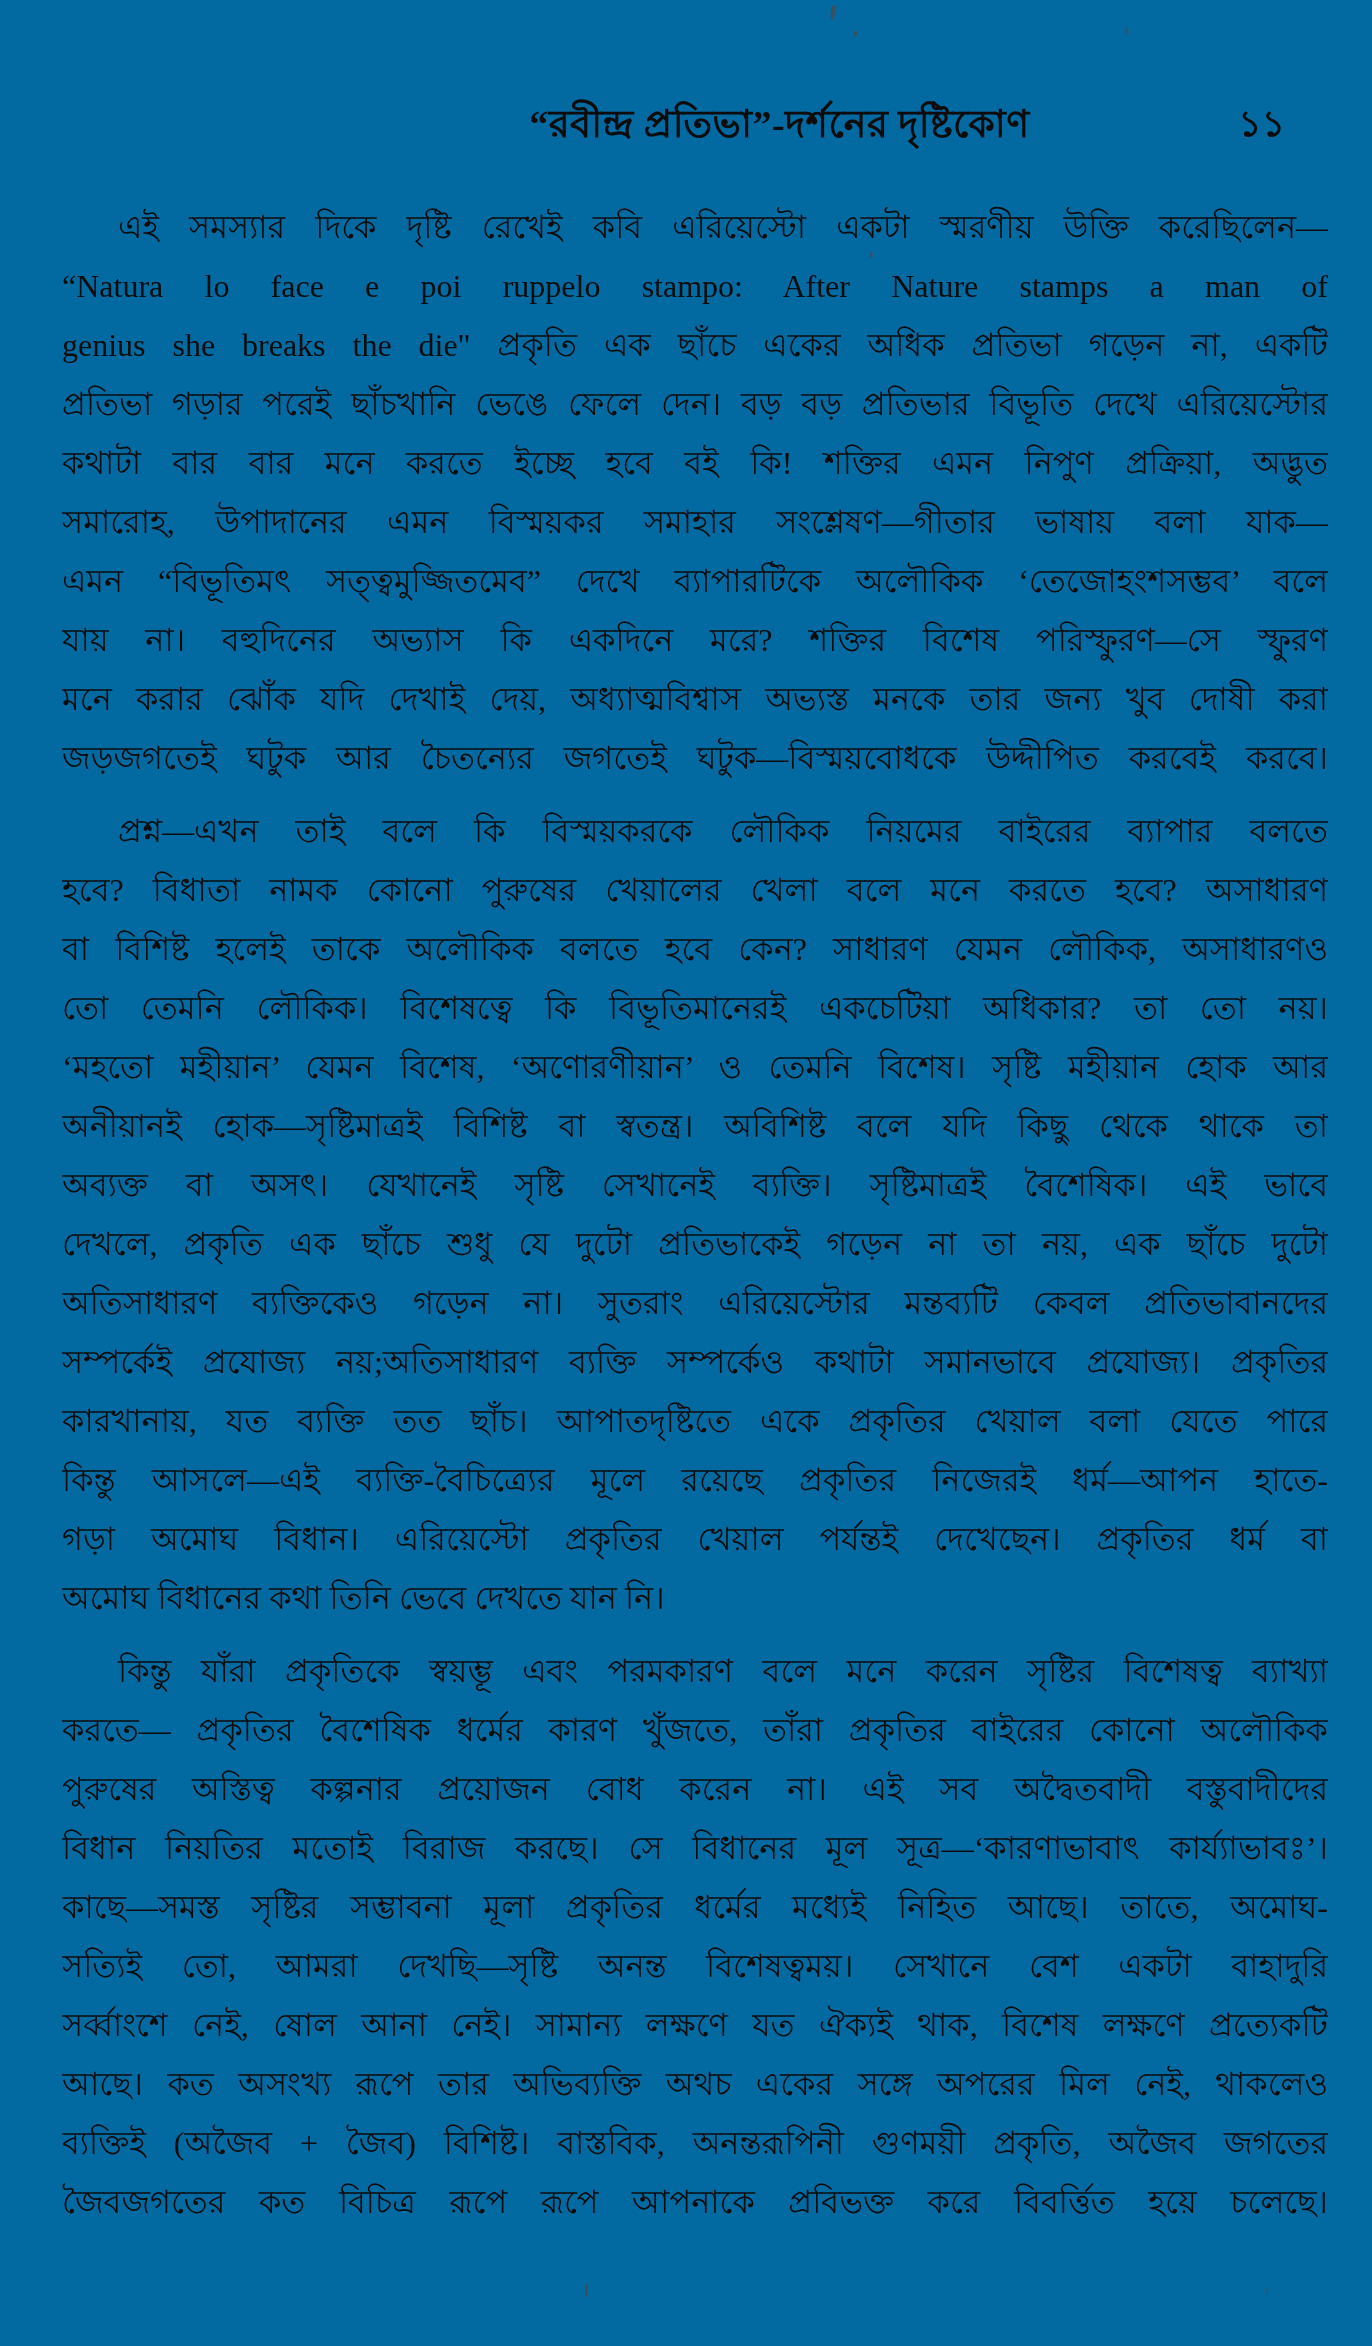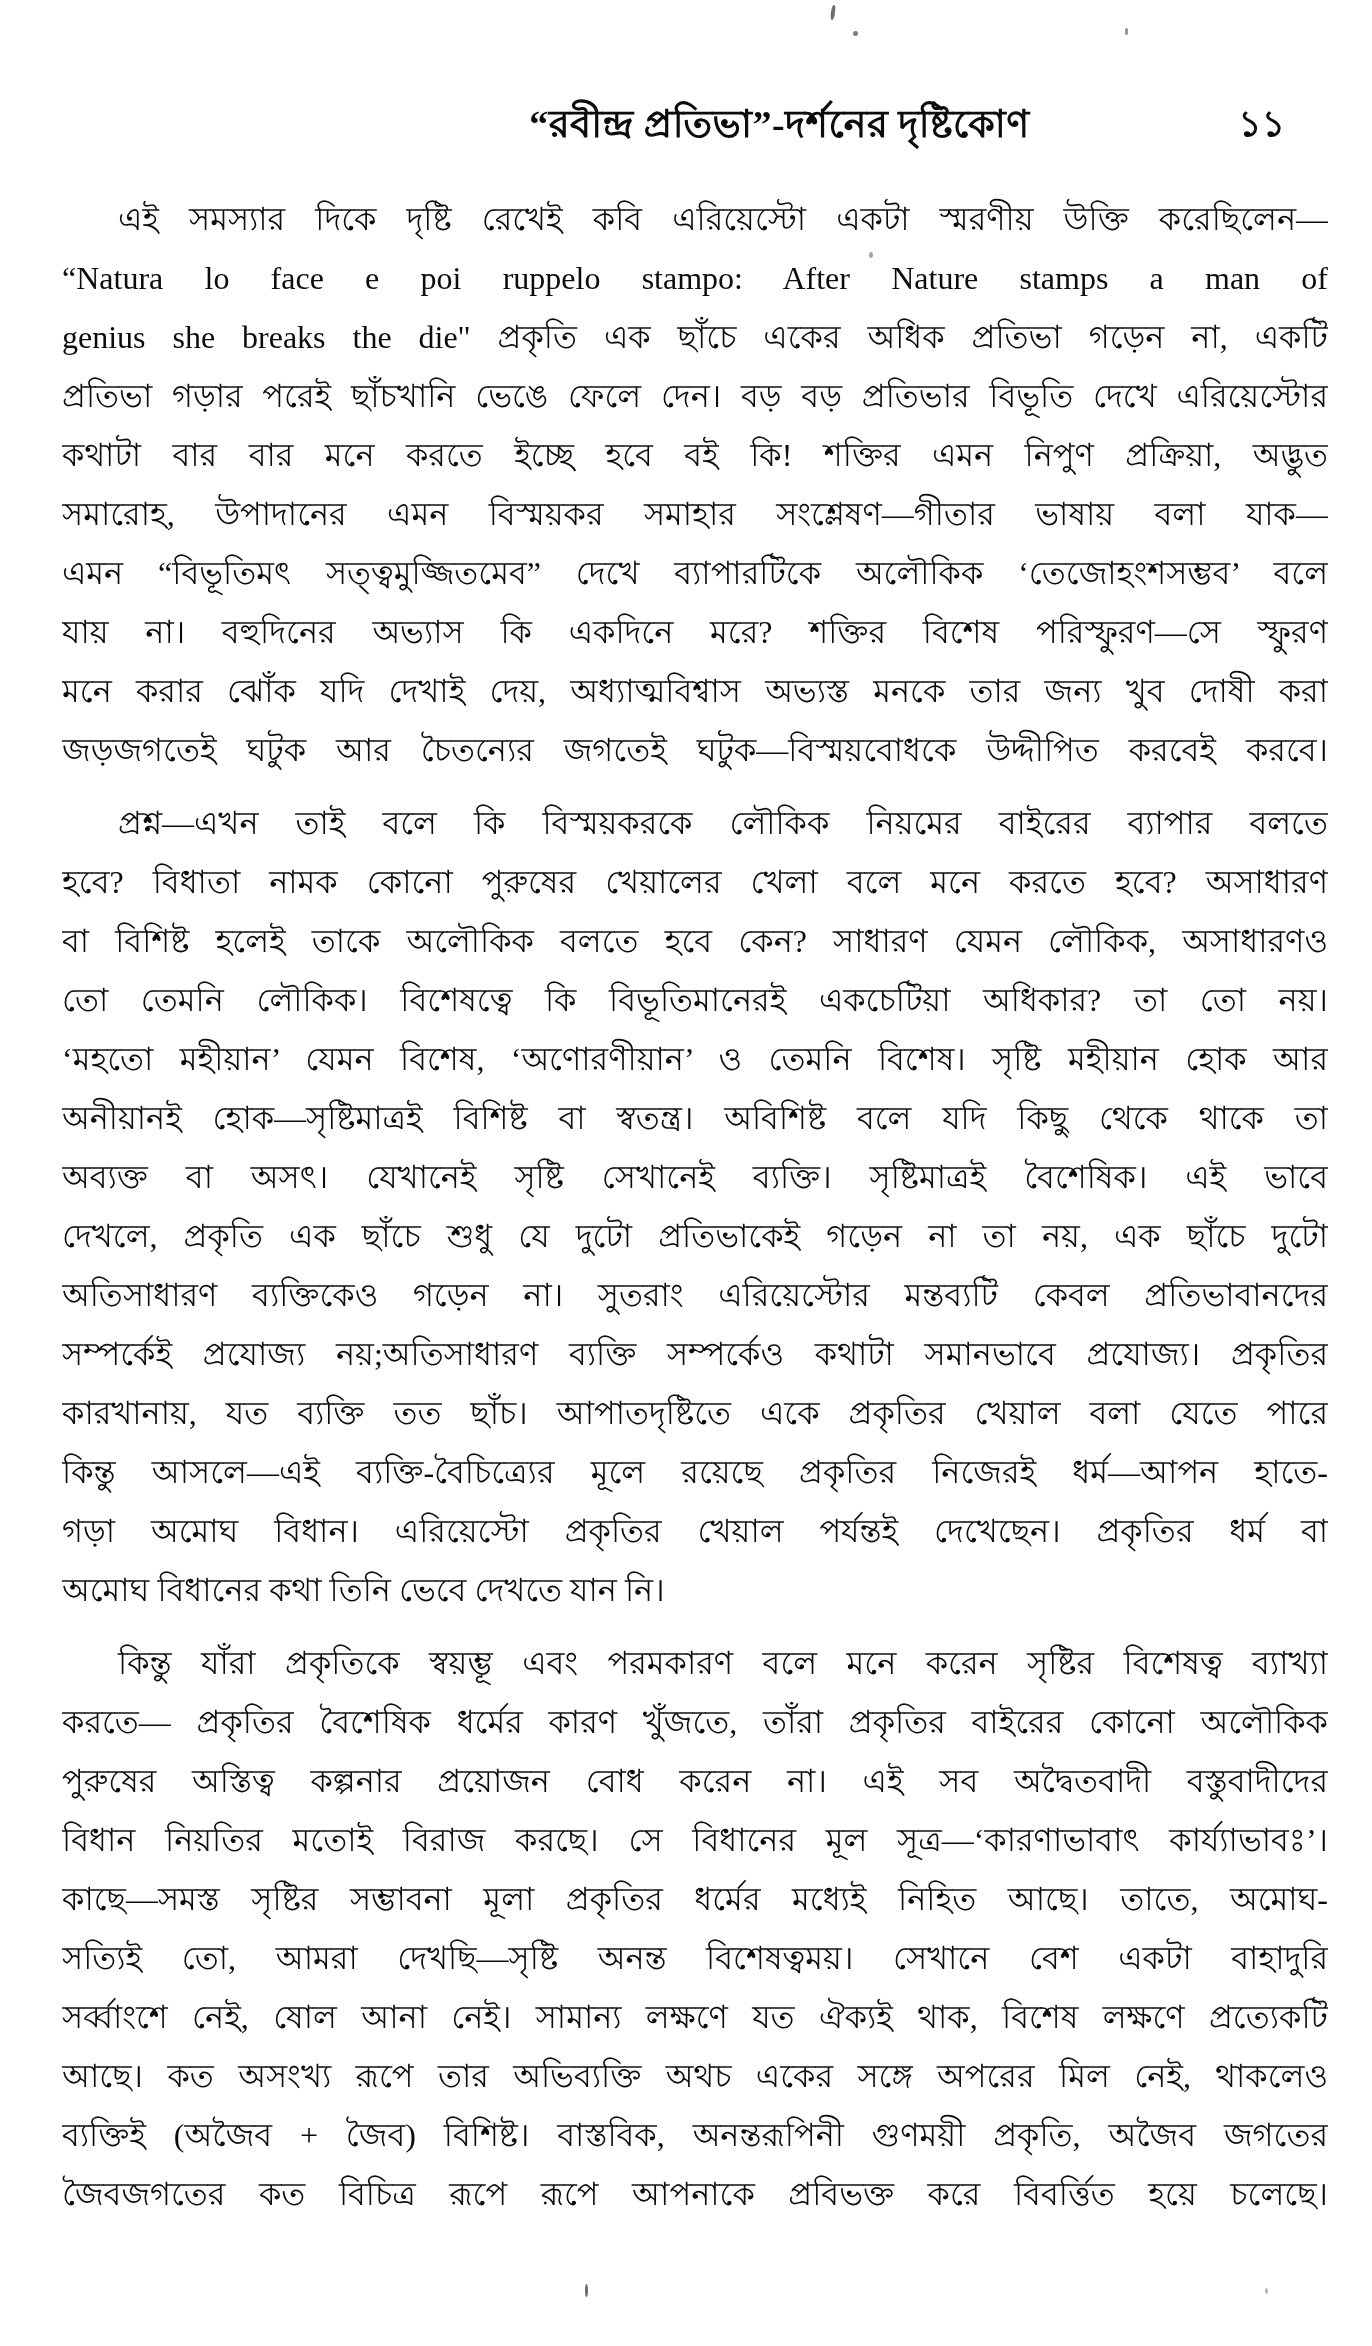--- a/index.html
+++ b/index.html
@@ -5,21 +5,21 @@
   html, body {
     margin: 0;
     padding: 0;
     background: #e8e8e8;
   }
   .page {
     position: relative;
     width: 1372px;
     height: 2346px;
     margin: 0 auto;
-    background: #ffffff;
+    background: #0369a1;
     overflow: hidden;
     color: #0c0c0c;
     font-family: "Liberation Serif", "DejaVu Serif", serif;
   }
   .header {
     position: absolute;
     top: 94px;
     left: 62px;
     right: 45px;
     height: 64px;
@@ -34,21 +34,21 @@
   }
   .page-number {
     position: absolute;
     right: 42px;
     top: 2px;
     font-size: 36px;
     font-weight: 600;
   }
   .body-text {
     position: absolute;
-    top: 190px;
+    top: 198px;
     left: 62px;
     right: 44px;
   }
   .paragraph { margin: 0; }
   .paragraph + .paragraph { margin-top: 14px; }
   .line {
     font-size: 32px;
     line-height: 59px;
     height: 59px;
     overflow: hidden;

